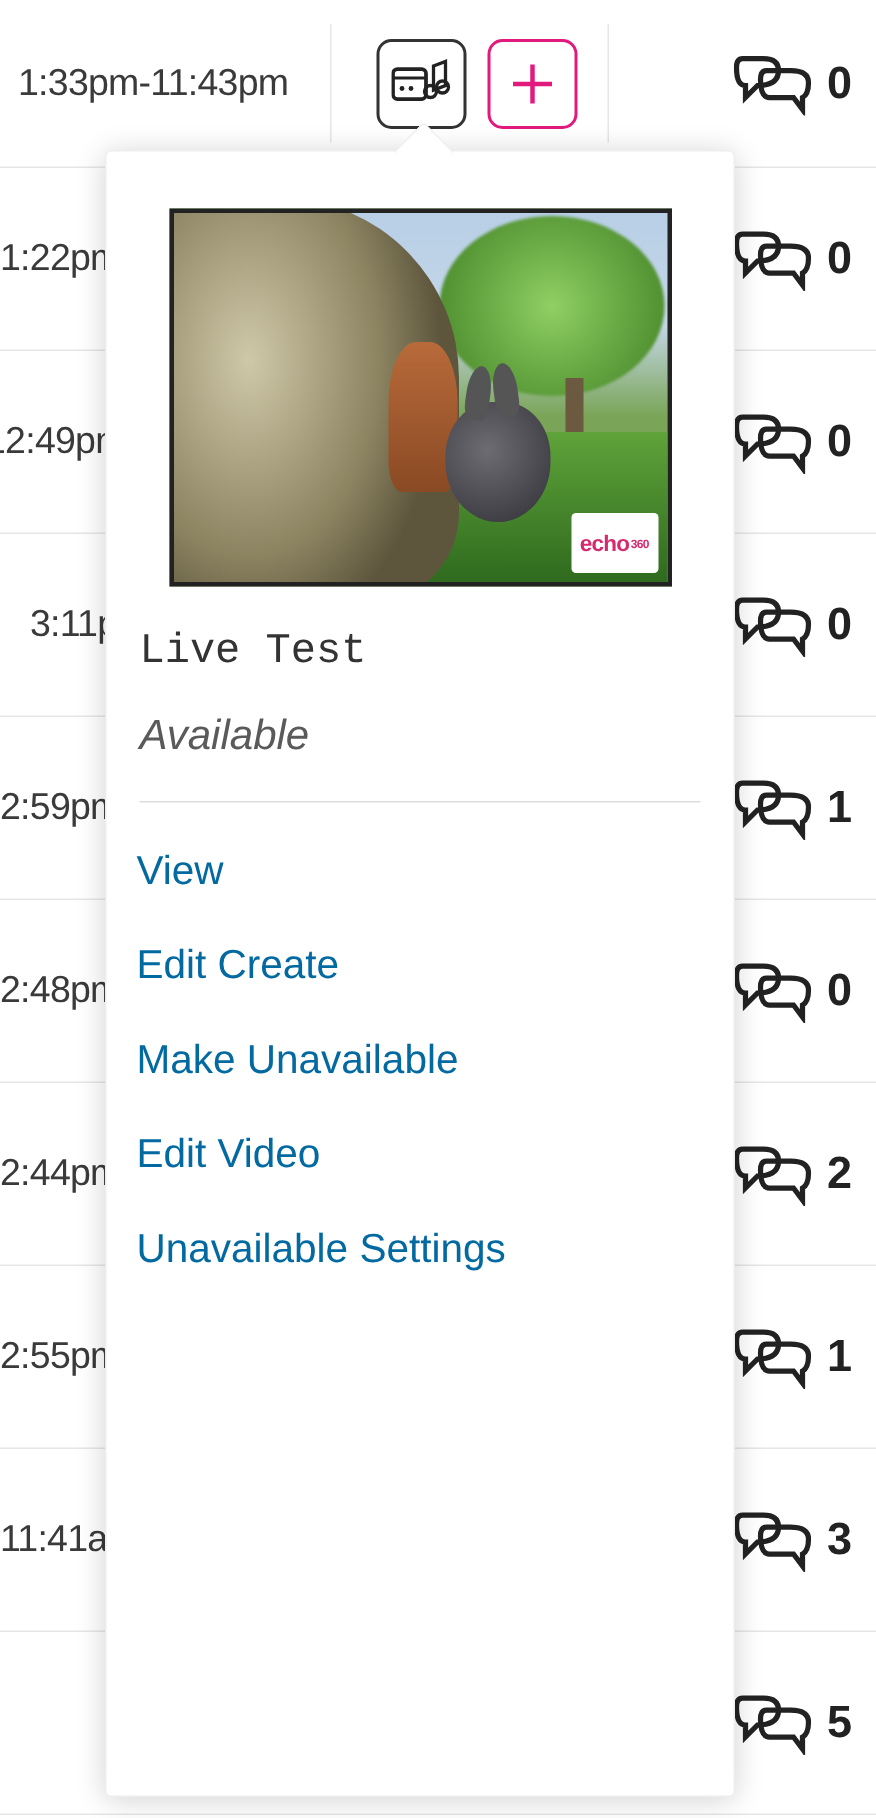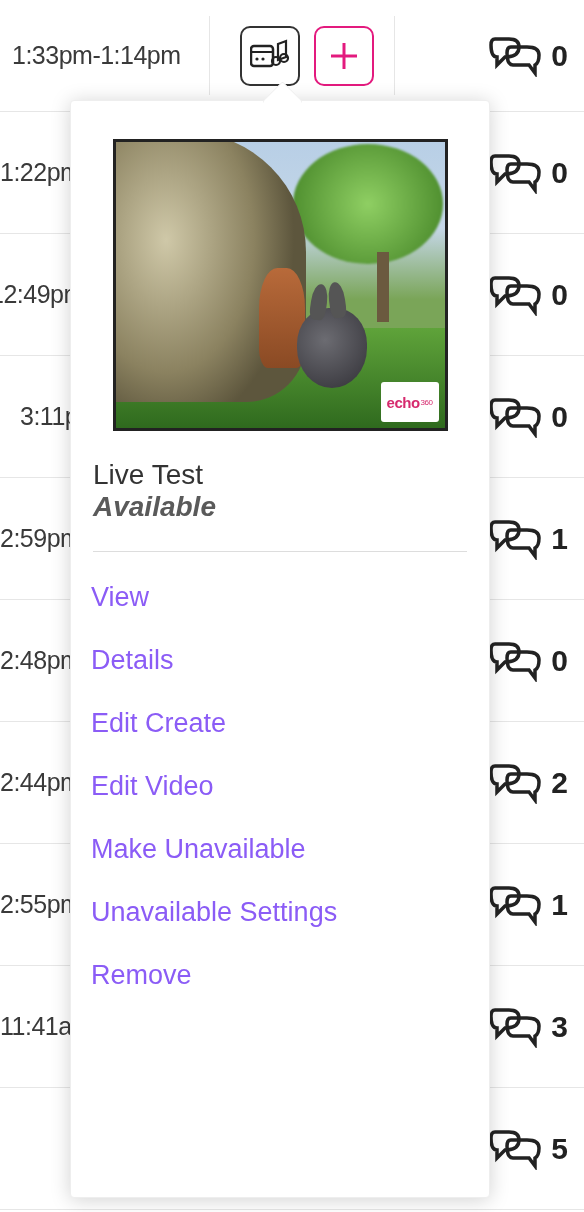--- a/index.html
+++ b/index.html
@@ -133,21 +133,21 @@
     width: 28px;
     height: 28px;
     background: #fff;
     transform: rotate(45deg);
     border-left: 1px solid #eee;
     border-top: 1px solid #eee;
     border-radius: 3px;
   }
   .thumb {
     width: 335px;
-    height: 292px;
+    height: 252px;
     margin: 0 auto;
     background: #7aa558;
     border: 3px solid #222;
     position: relative;
     overflow: hidden;
   }
   .thumb .sky {
     position: absolute; inset: 0;
     background: linear-gradient(to bottom, #b8cfe6 0%, #c5d7e8 30%, #7aa558 55%);
   }
@@ -188,58 +188,60 @@
     background: linear-gradient(to bottom, #b86a3a, #8a4a24);
     border-radius: 40% 40% 20% 20%;
   }
   .thumb .badge {
     position: absolute; right: 6px; bottom: 6px; width: 58px; height: 40px;
     background: #fff; border-radius: 3px;
     display:flex; align-items:center; justify-content:center;
     font-size: 15px; font-weight: 700; color: #d62a6e;
     letter-spacing: -0.5px;
   }
-  .thumb .badge sub { font-size: 8px; color:#d62a6e; font-weight:400; margin-left:1px; }
+  .thumb .badge sub { font-size: 8px; color:#d62a6e; font-weight:700; margin-left:1px; }
 
   .pop-title {
     font-size: 28px;
     color: #333;
     margin-top: 28px;
     font-weight: 400;
+    font-family: Liberation Mono, monospace;
   }
   .pop-status {
     font-size: 28px;
     color: #5a5a5a;
     font-style: italic;
-    font-weight: 700;
+    margin-top: 24px;
+    font-weight: 400;
   }
   .pop-sep {
     height: 1px;
     background: #ddd;
     margin-top: 28px;
   }
   .menu {
     margin-top: 30px;
     display: flex;
     flex-direction: column;
     gap: 32px;
     margin-left: -2px;
   }
   .menu-item {
     font-size: 27px;
-    color: #8b5cf6;
+    color: #0369a1;
     cursor: pointer;
   }
 
 </style>
 </head>
 <body>
 
 <div class="top-row">
-  <span class="time-range">1:33pm-1:14pm</span>
+  <span class="time-range">1:33pm-11:43pm</span>
   <div class="divider-v" style="margin-left:28px;"></div>
   <div class="top-icons">
     <div class="icon-btn">
       <svg class="media-glyph" viewBox="0 0 40 34">
         <rect x="1" y="7" width="22" height="20" rx="3" fill="none" stroke="#222" stroke-width="2.5"></rect>
         <line x1="1" y1="13" x2="23" y2="13" stroke="#222" stroke-width="2"></line>
         <circle cx="7" cy="20" r="1.6" fill="#222"></circle>
         <circle cx="13" cy="20" r="1.6" fill="#222"></circle>
         <path d="M28 5 L36 2 L36 18 L28 21 Z" fill="none" stroke="#222" stroke-width="2.2"></path>
         <circle cx="26" cy="22" r="4" fill="none" stroke="#222" stroke-width="2.2"></circle>
@@ -370,20 +372,18 @@
     <div class="badge">
         <span>echo</span>
         <sub>360</sub>
       </div>
   </div>
   <div class="pop-title">Live Test</div>
   <div class="pop-status">Available</div>
   <div class="pop-sep"></div>
   <div class="menu">
     <div class="menu-item">View</div>
-    <div class="menu-item">Details</div>
     <div class="menu-item">Edit Create</div>
+    <div class="menu-item">Make Unavailable</div>
     <div class="menu-item">Edit Video</div>
-    <div class="menu-item">Make Unavailable</div>
     <div class="menu-item">Unavailable Settings</div>
-    <div class="menu-item">Remove</div>
   </div>
 </div>
 
 </body></html>

